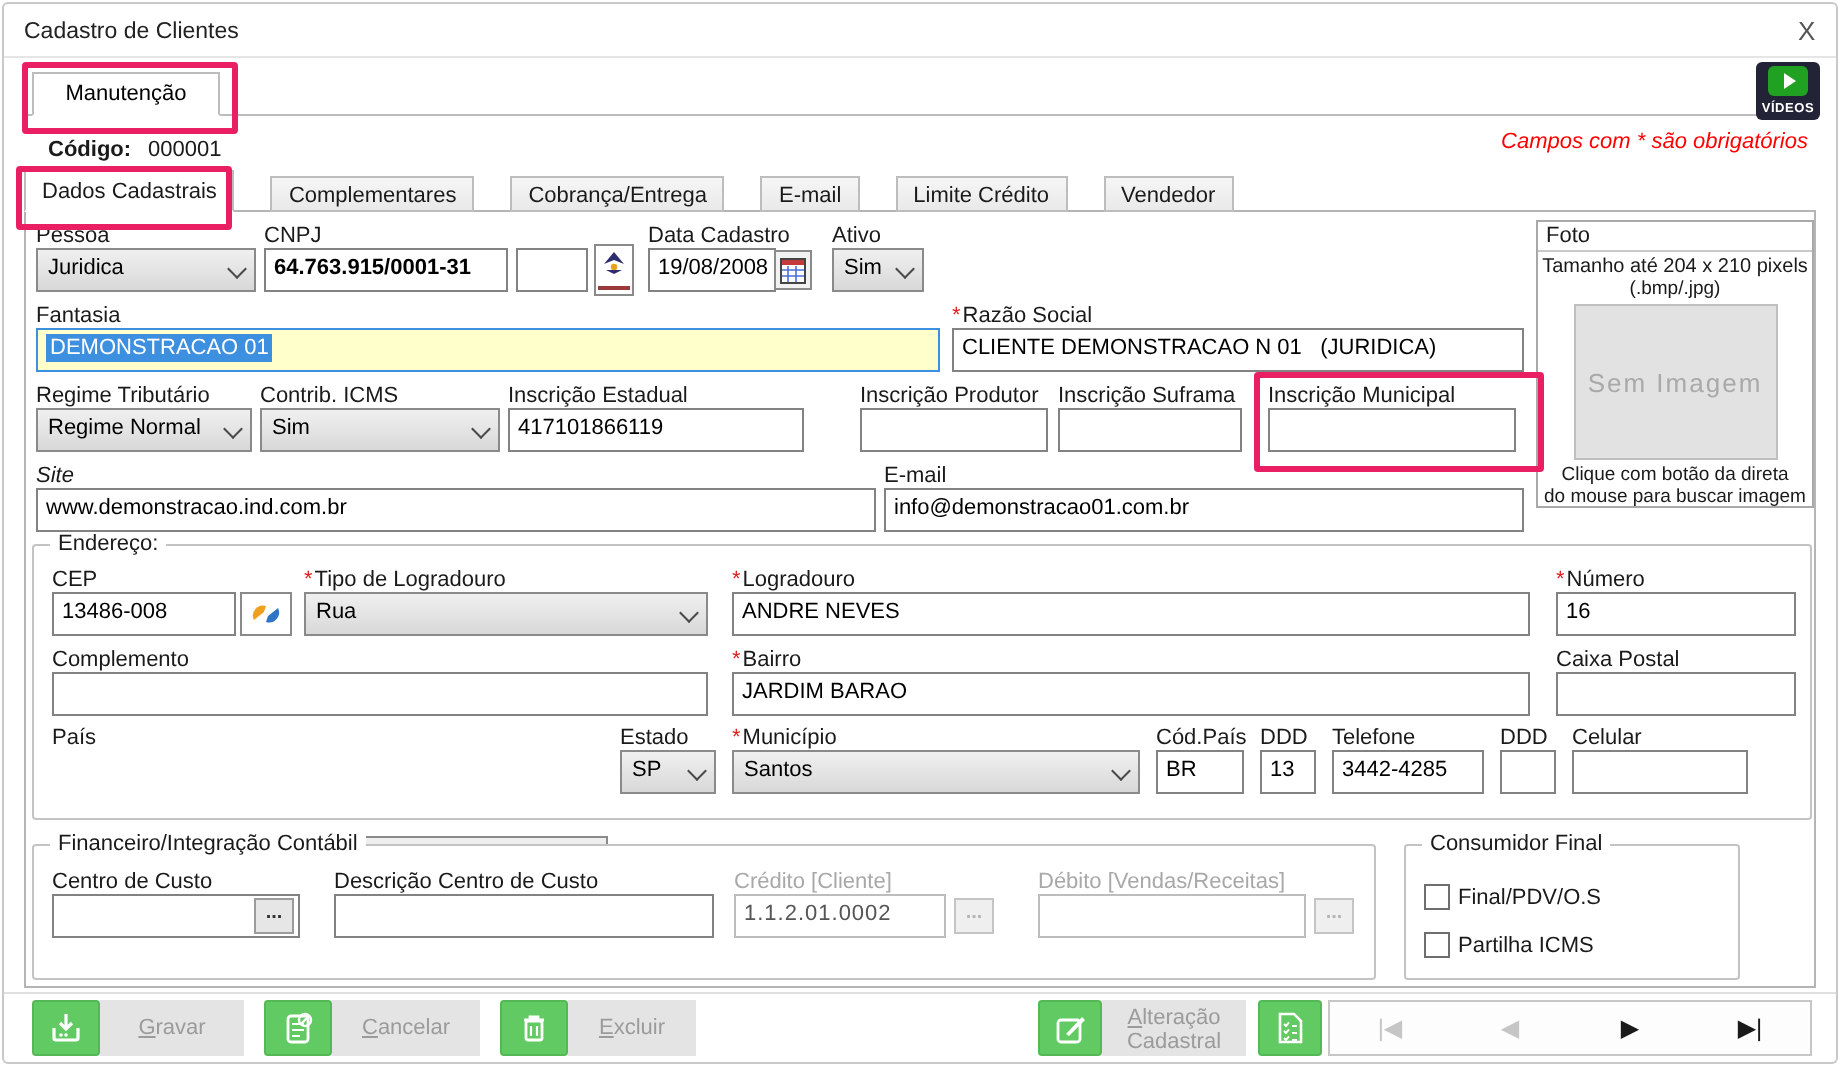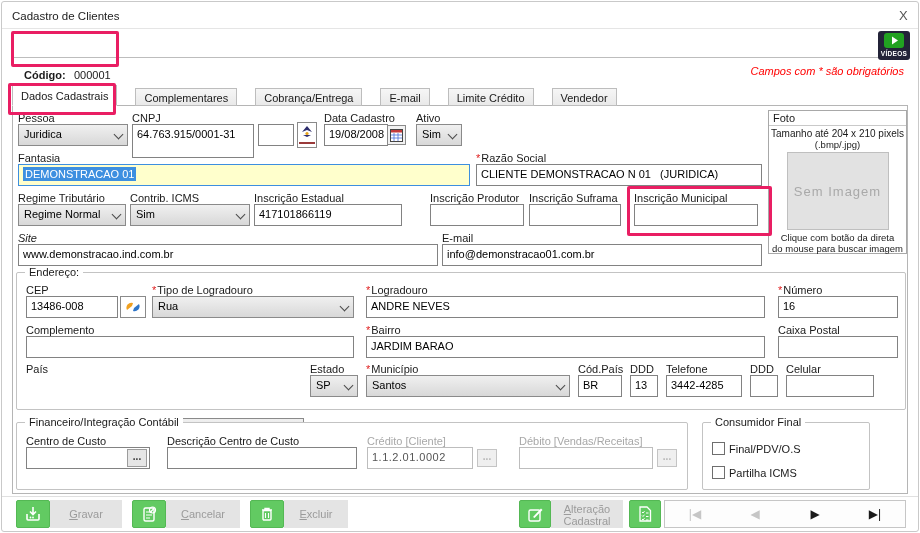--- a/index.html
+++ b/index.html
@@ -32,20 +32,21 @@
 <body>
 
 <div id="stage">
 <div id="win">
 
   <div class="lbl" style="left:10px;top:8px;font-size:11.5px;color:#222;">Cadastro de Clientes</div>
   <div class="lbl" style="left:897px;top:6px;font-size:13px;color:#555;">X</div>
   <div class="abs" style="left:0;top:26px;width:916px;height:1px;background:#e5e5e5;"></div>
 
   <div class="abs" style="left:10px;top:55px;width:896px;height:1px;background:#bdbdbd;"></div>
+  <div class="abs" style="left:14px;top:34px;width:94px;height:22px;background:#fff;border:1px solid #bdbdbd;border-bottom:1px solid #fff;font-size:11px;text-align:center;line-height:21px;z-index:2;">Manutenção</div>
   <div class="hl" style="left:9px;top:29px;width:102px;height:30px;z-index:4;"></div>
 
   <div class="abs" style="left:876px;top:29px;width:32px;height:29px;background:#232338;border-radius:3px;text-align:center;">
     <svg width="20" height="15" viewBox="0 0 20 15" style="margin-top:2px;">
           <rect x="0" y="0" width="20" height="15" rx="3" fill="#21a121"></rect>
           <polygon points="8,3.5 14,7.5 8,11.5" fill="#fff"></polygon>
         </svg>
     <div style="font-size:6.5px;color:#fff;font-weight:bold;margin-top:-2px;letter-spacing:0.3px;">VÍDEOS</div>
   </div>
 
@@ -62,21 +63,21 @@
     <div class="tab">Vendedor</div>
   </div>
   <div class="hl" style="left:6px;top:81px;width:102px;height:26px;z-index:4;"></div>
 
   <div class="abs" style="left:10px;top:103px;width:896px;height:389px;border:1px solid #b5b5b5;background:#fff;"></div>
 
   <div class="lbl" style="left:16px;top:110px;">Pessoa</div>
   <div class="cmb" style="left:16px;top:122px;width:110px;height:22px;"><span>Juridica</span><span class="chev"></span></div>
 
   <div class="lbl" style="left:130px;top:110px;">CNPJ</div>
-  <div class="txt" style="left:130px;top:122px;width:122px;height:34px;">64.763.915/0001-31</div>
+  <div class="txt" style="left:130px;top:122px;width:122px;height:22px;font-weight:bold;">64.763.915/0001-31</div>
   <div class="txt" style="left:256px;top:122px;width:36px;height:22px;"></div>
   <div class="abs" style="left:295px;top:120px;width:20px;height:26px;background:#fff;border:1px solid #8a8a8a;text-align:center;">
     <svg width="14" height="14" viewBox="0 0 14 14" style="margin-top:1px;">
           <path d="M2 8 L7 2 L12 8 L7 6 Z" fill="#2e2e6e"></path>
           <circle cx="7" cy="9.5" r="1.6" fill="#e8a31a"></circle>
           <path d="M3 11 L11 11 L7 13 Z" fill="#2e2e6e"></path>
         </svg>
     <div style="height:2px;background:#9a3a3a;margin:0 1px;"></div>
   </div>
 

